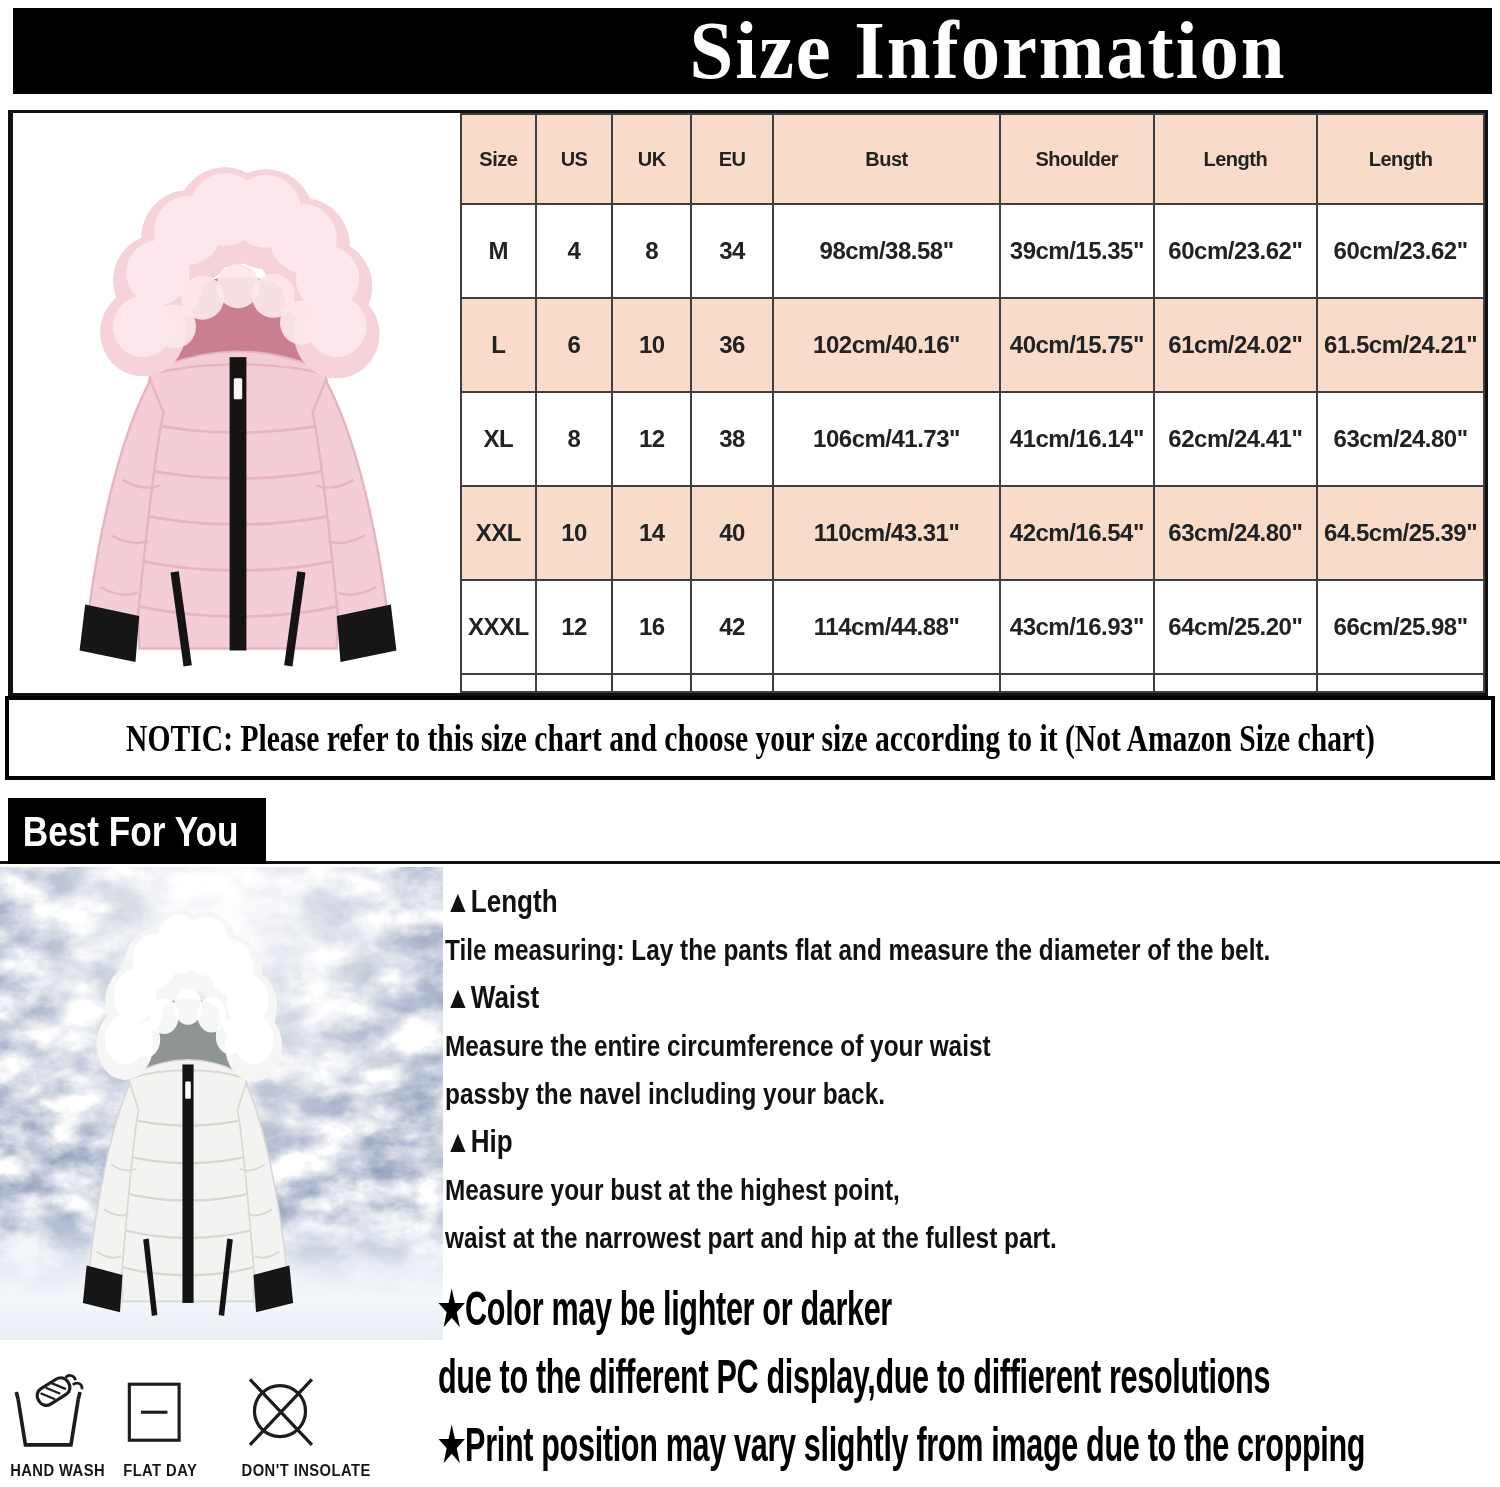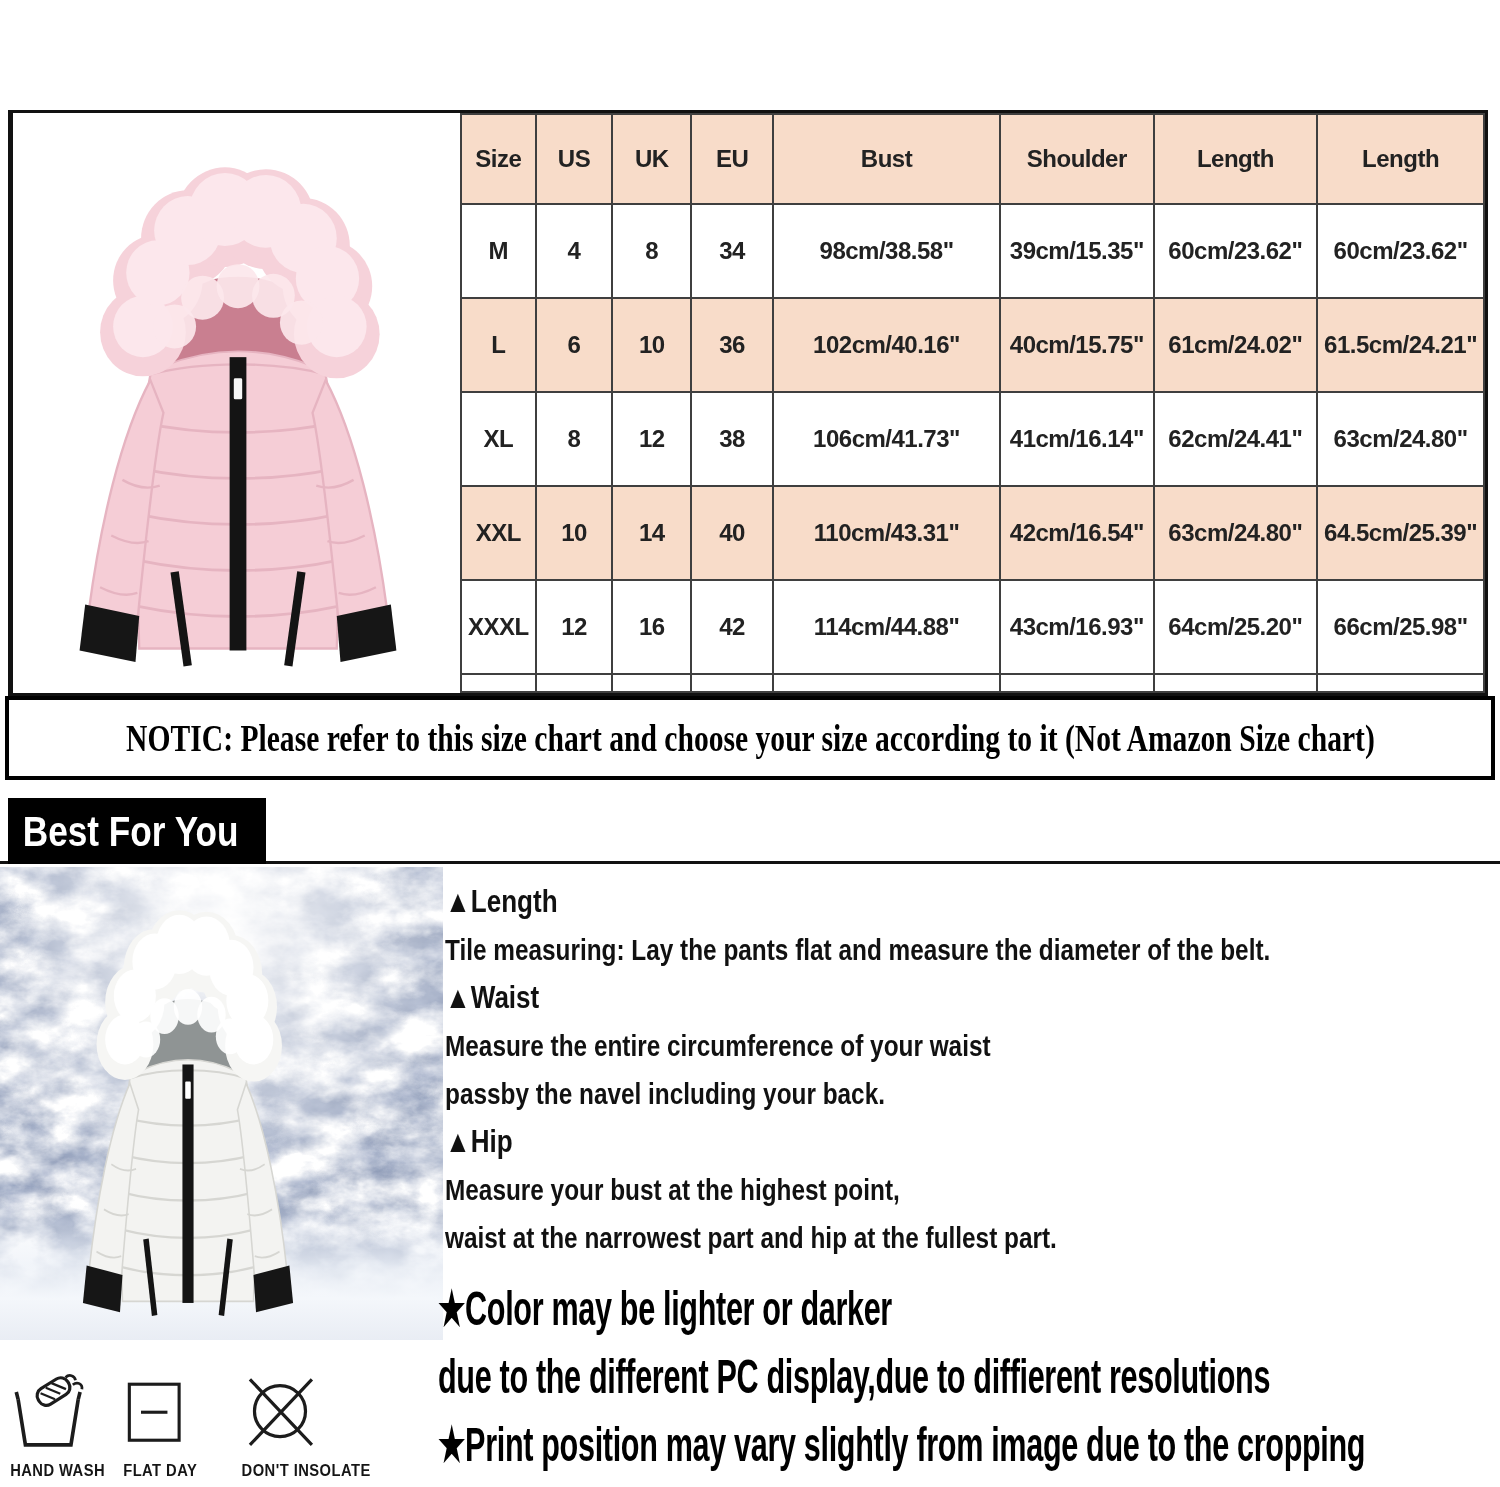--- a/index.html
+++ b/index.html
@@ -14,21 +14,21 @@
 
   
   .content-box{position:absolute;left:8px;top:110px;width:1480px;height:586px;box-sizing:border-box;
           border:3px solid #111;border-left-width:5px;display:flex;}
   .jacket-cell{position:relative;width:447px;flex:0 0 447px;background:#fff;}
   .jacket-cell svg{position:absolute;left:20px;top:16px;}
   .table-wrap{flex:1;}
   table.size-table{width:100%;height:100%;border-collapse:collapse;table-layout:fixed;}
   .size-table th,.size-table td{border:2px solid #3f3f3f;text-align:center;vertical-align:middle;
           font-weight:bold;color:#222;white-space:nowrap;overflow:hidden;}
-  .size-table th{font-size:24px;height:86px;letter-spacing:-.5px;background:#f8dcc9;}
+  .size-table th{font-size:20px;height:86px;letter-spacing:-.5px;background:#f8dcc9;}
   .size-table td{font-size:24px;letter-spacing:-.5px;background:#fff;}
   tr.alt td{background:#f8dcc9;}
   tr.filler td{height:14px;background:#fff;}
 
   
   .notice-box{position:absolute;left:5px;top:696px;width:1490px;height:84px;box-sizing:border-box;
           border:4px solid #000;background:#fff;display:flex;align-items:center;justify-content:center;overflow:hidden;}
   .notice-text{font-family:"Liberation Serif",serif;font-weight:bold;font-size:37px;white-space:nowrap;
           transform:scaleX(.8);color:#000;}
 
@@ -56,20 +56,23 @@
   .care{position:absolute;top:1372px;display:flex;flex-direction:column;align-items:flex-start;gap:8px;}
   .care-label{font-weight:bold;font-size:16px;letter-spacing:.5px;color:#151515;white-space:nowrap;
           transform:scaleX(.92);}
   .c1{left:6px;width:92px;} .c2{left:120px;width:78px;} .c3{left:236px;width:96px;} .c4{left:348px;width:96px;}
 </style>
 </head>
 <body>
 
 <div id="canvas">
 
+  <div class="banner">
+    <span class="banner-title">Size Information</span>
+  </div>
 
   <div class="content-box">
     <div class="jacket-cell">
       <svg width="410" height="556" viewBox="0 0 440 580" preserveAspectRatio="none" style="--shell:#f5cdd6;--seam:#e6b4c1;--fur:#f6d2da;--furlight:#fce7ec;--inner:#c97f90;">
         <ellipse cx="220" cy="218" rx="92" ry="64" fill="var(--inner)"></ellipse>
         <path d="M138 248 Q220 216 302 248 L314 272 Q220 304 126 272 Z" fill="var(--shell)" stroke="var(--seam)" stroke-width="2"></path>
         <path d="M126 256 C114 320 110 430 114 542 L326 542 C330 430 326 320 314 256 C260 242 180 242 126 256 Z" fill="var(--shell)" stroke="var(--seam)" stroke-width="2.5"></path>
         <path d="M116 306 C180 320 260 320 324 306" stroke="var(--seam)" stroke-width="3" fill="none"></path>
         <path d="M114 354 C180 368 260 368 326 354" stroke="var(--seam)" stroke-width="3" fill="none"></path>
         <path d="M113 402 C180 416 260 416 327 402" stroke="var(--seam)" stroke-width="3" fill="none"></path>

